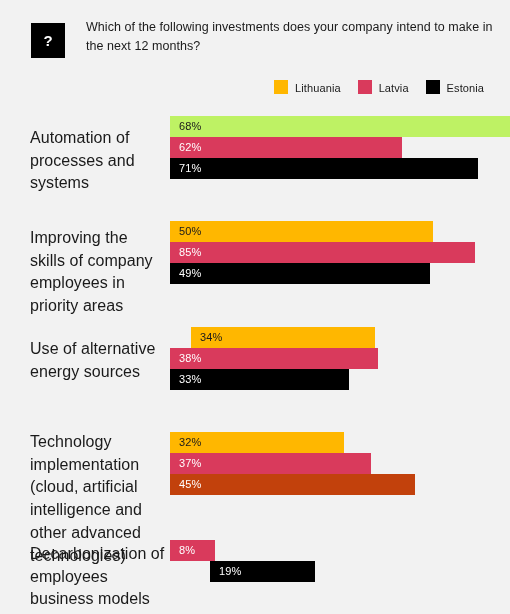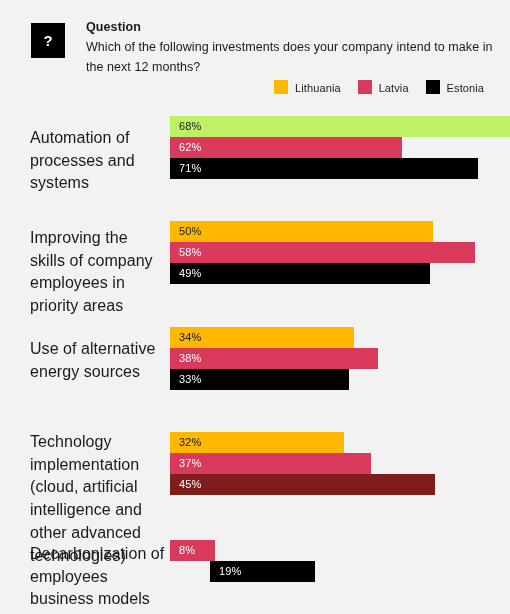--- a/index.html
+++ b/index.html
@@ -136,21 +136,20 @@
   .value-on-light { color: #1a1a1a; }
 </style>
 </head>
 <body>
 
 <div id="header">
   <div id="question-mark-badge">
     <span>?</span>
   </div>
   <div id="question-block">
-    <div id="question-heading">Question</div>
     <div id="question-text">Which of the following investments does your company intend to make in the next 12 months?</div>
   </div>
 </div>
 
 <div id="legend">
     <div class="legend-item">
       <span class="legend-swatch" style="background: rgb(255, 183, 0);"></span>
       <span class="legend-label">Lithuania</span>
     </div>
     <div class="legend-item">
@@ -187,35 +186,35 @@
     <div class="bar-group" style="top: 105px;">
       <div class="group-label" style="top: 17px;">Improving the skills of company employees in priority areas</div>
       <div class="bars">
         <div class="bar-row">
           <div class="bar" style="width: 263px; background: rgb(255, 183, 0);">
             <span class="bar-value value-on-light">50%</span>
           </div>
         </div>
         <div class="bar-row">
           <div class="bar" style="width: 305px; background: rgb(217, 58, 92);">
-            <span class="bar-value value-on-dark">58%</span>
+            <span class="bar-value value-on-dark">85%</span>
           </div>
         </div>
         <div class="bar-row">
           <div class="bar" style="width: 260px; background: rgb(0, 0, 0);">
             <span class="bar-value value-on-dark">49%</span>
           </div>
         </div>
       </div>
     </div>
     <div class="bar-group" style="top: 211px;">
       <div class="group-label" style="top: 22px;">Use of alternative energy sources</div>
       <div class="bars">
         <div class="bar-row">
-          <div class="bar" style="width: 184px; background: rgb(255, 183, 0);">
+          <div class="bar" style="width: 184px; background: rgb(255, 183, 0); margin-left: 21px;">
             <span class="bar-value value-on-light">34%</span>
           </div>
         </div>
         <div class="bar-row">
           <div class="bar" style="width: 208px; background: rgb(217, 58, 92);">
             <span class="bar-value value-on-dark">38%</span>
           </div>
         </div>
         <div class="bar-row">
           <div class="bar" style="width: 179px; background: rgb(0, 0, 0);">
@@ -231,21 +230,21 @@
           <div class="bar" style="width: 174px; background: rgb(255, 183, 0);">
             <span class="bar-value value-on-light">32%</span>
           </div>
         </div>
         <div class="bar-row">
           <div class="bar" style="width: 201px; background: rgb(217, 58, 92);">
             <span class="bar-value value-on-dark">37%</span>
           </div>
         </div>
         <div class="bar-row">
-          <div class="bar" style="width: 245px; background: #7f1d1d; padding-left: 20px;">
+          <div class="bar" style="width: 245px; background: #c2410c;">
             <span class="bar-value value-on-dark">45%</span>
           </div>
         </div>
       </div>
     </div>
     <div class="bar-group" style="top: 424px;">
       <div class="group-label" style="top: 14px;">Decarbonization of employees business models</div>
       <div class="bars">
         <div class="bar-row">
           <div class="bar" style="width: 45px; background: rgb(217, 58, 92);">

